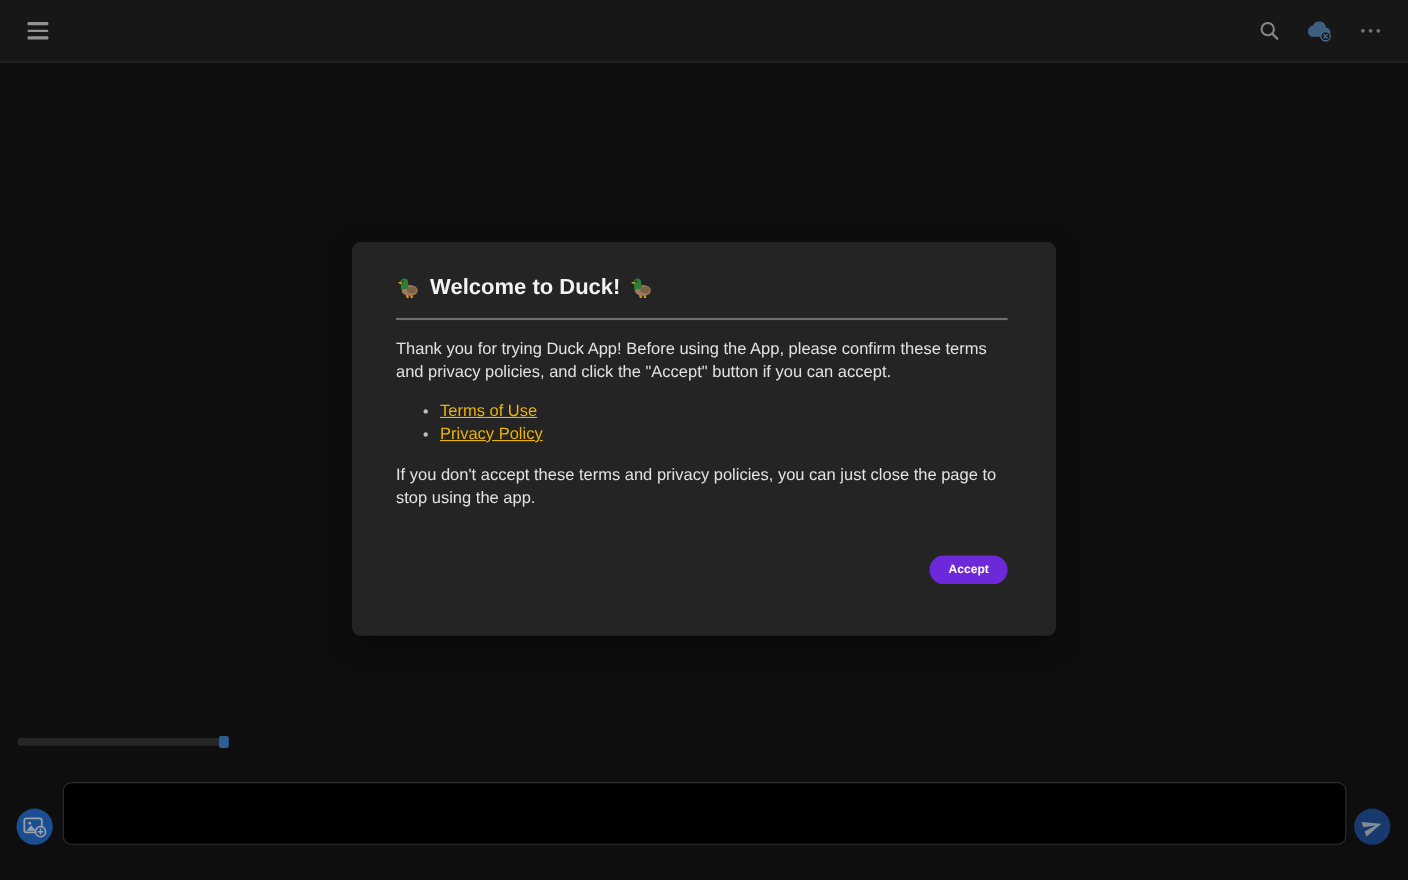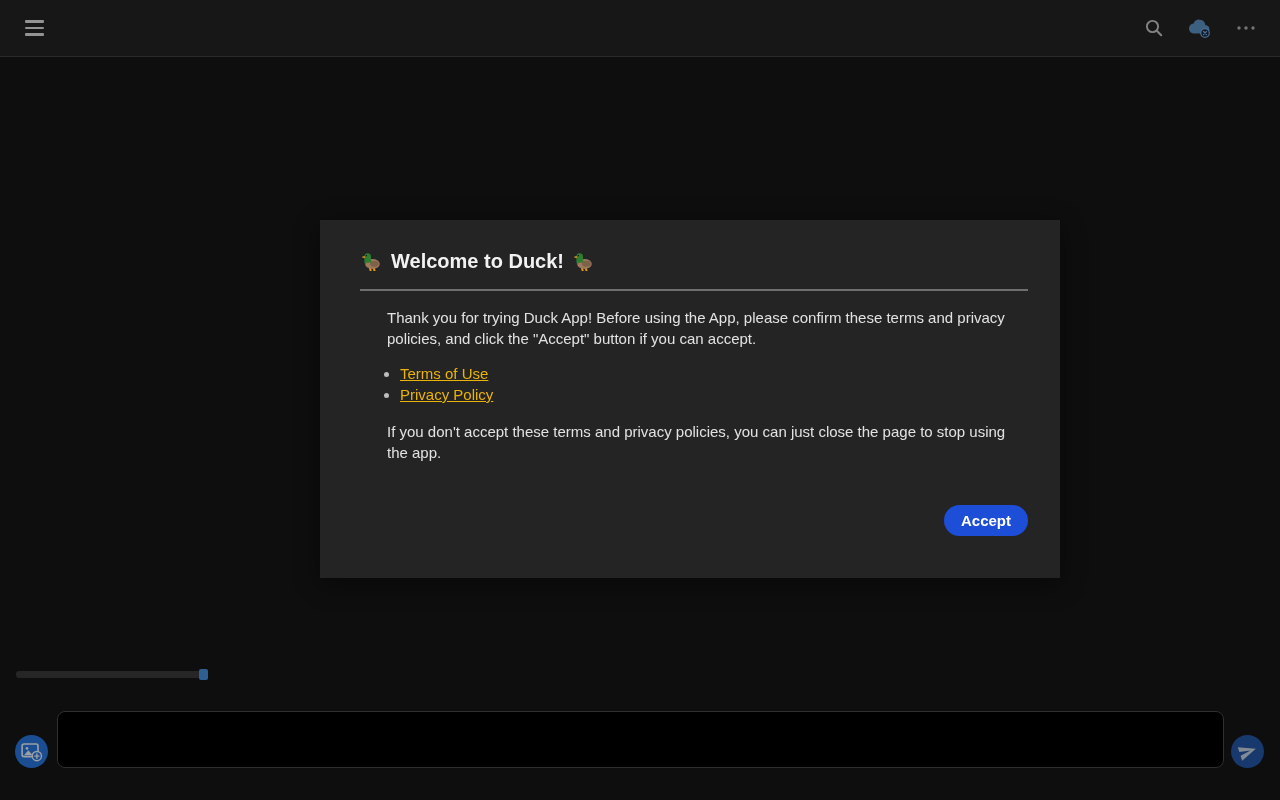--- a/index.html
+++ b/index.html
@@ -25,45 +25,45 @@
     width: 32px; height: 32px; padding: 0;
   }
   .topbar-right { display: flex; align-items: center; gap: 14px; }
 
   
   .hamburger { display: flex; flex-direction: column; gap: 4px; }
   .hamburger span { display: block; width: 19px; height: 2.5px; background: #939393; border-radius: 1px; }
 
   
   .modal {
-    position: absolute; left: 320px; top: 220px; width: 740px; height: 358px;
+    position: absolute; left: 320px; top: 220px; width: 640px; height: 358px;
     background: #242424;
-    border-radius: 0;
+    border-radius: 8px;
     box-shadow: 0 6px 24px rgba(0,0,0,0.45);
-    padding: 27px 32px 0 40px;
+    padding: 27px 44px 0 40px;
   }
   .modal h1 {
     font-size: 20px; font-weight: bold; color: #f2f2f2; line-height: 28px;
     display: flex; align-items: center; gap: 8px;
   }
   .modal hr {
     border: none; height: 2px; background: #6f6f6f; margin: 14px 0 0 0;
   }
   .modal p {
-    font-size: 15px; line-height: 21px; color: #e2e2e2; margin-top: 16px; margin-left: 27px;
+    font-size: 15px; line-height: 21px; color: #e2e2e2; margin-top: 16px;
   }
   .modal ul { margin-top: 14px; padding-left: 40px; color: #bdbdbd; }
   .modal li { font-size: 15px; line-height: 21px; }
   .modal a { color: #eab308; text-decoration: underline; cursor: pointer; }
   .modal-actions { text-align: right; margin-top: 42px; }
   .accept-btn {
-    background: #1d4ed8; color: #ffffff;
+    background: #6d28d9; color: #ffffff;
     border: none; border-radius: 16px;
     font-family: "Liberation Sans", sans-serif;
-    font-size: 15px; font-weight: bold;
+    font-size: 11px; font-weight: bold;
     padding: 7px 17px; cursor: pointer;
   }
 
   
   .slider {
     position: absolute; left: 16px; top: 671px; width: 191px; height: 7px;
     background: #262626; border-radius: 3px; cursor: pointer;
   }
   .slider-thumb {
     position: absolute; right: -1px; top: -2px; width: 9px; height: 11px;

